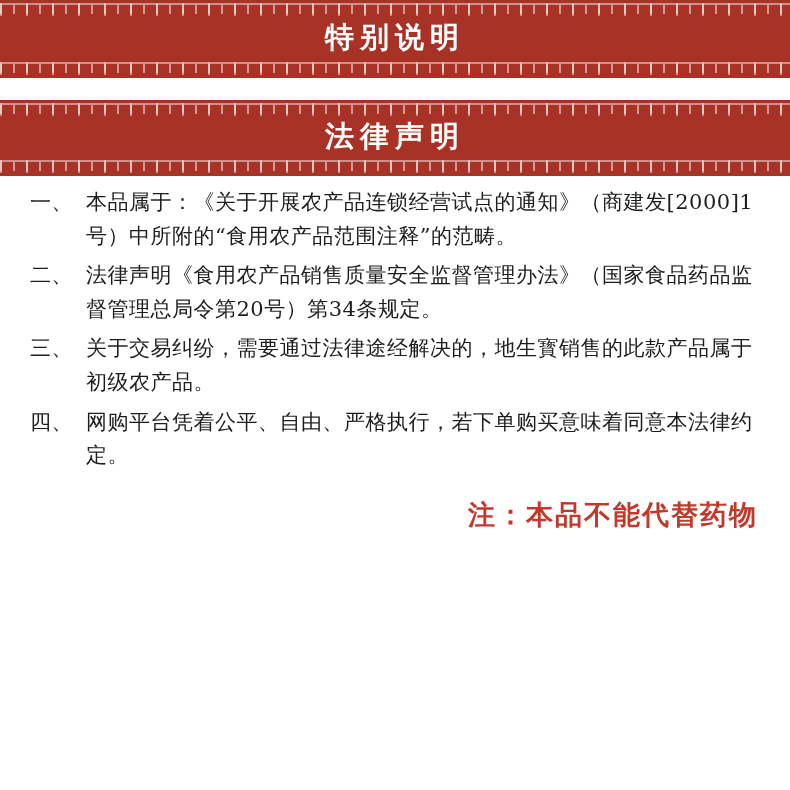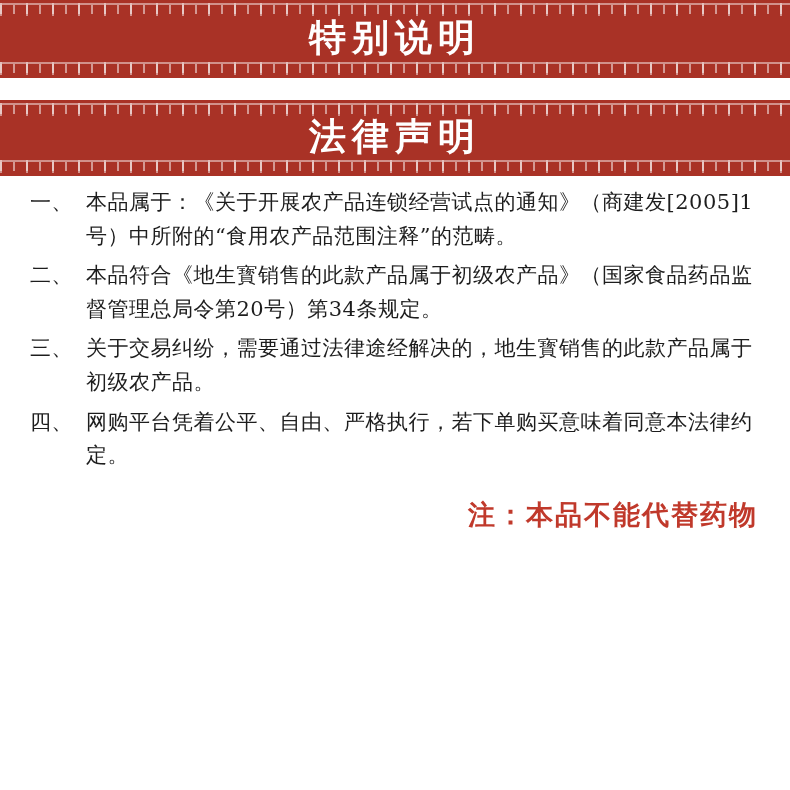--- a/index.html
+++ b/index.html
@@ -26,21 +26,21 @@
     background: #a93226;
     height: 78px;
     display: flex;
     align-items: center;
     justify-content: center;
     overflow: hidden;
   }
   .banner.second { height: 76px; }
   .banner-title {
     color: #ffffff;
-    font-size: 37px;
+    font-size: 29px;
     font-weight: bold;
     letter-spacing: 6px;
     line-height: 1;
     position: relative;
     z-index: 3;
     margin-bottom: 4px;
     font-family: "DejaVu Serif", "Liberation Serif", serif;
   }
   
   .fret {
@@ -153,25 +153,25 @@
     <div class="banner-title">法律声明</div>
     <div class="fret-inner bottom2"></div>
     <div class="fret bottom"></div>
   </div>
 
   <div class="spacer-10"></div>
 
   <div class="list">
     <div class="list-item">
       <span class="list-num">一、</span>
-      <span class="list-text">本品属于：《关于开展农产品连锁经营试点的通知》（商建发[2005]1号）中所附的“食用农产品范围注释”的范畴。</span>
+      <span class="list-text">本品属于：《关于开展农产品连锁经营试点的通知》（商建发[2000]1号）中所附的“食用农产品范围注释”的范畴。</span>
     </div>
     <div class="list-item">
       <span class="list-num">二、</span>
-      <span class="list-text">本品符合《地生寳销售的此款产品属于初级农产品》（国家食品药品监督管理总局令第20号）第34条规定。</span>
+      <span class="list-text">法律声明《食用农产品销售质量安全监督管理办法》（国家食品药品监督管理总局令第20号）第34条规定。</span>
     </div>
     <div class="list-item">
       <span class="list-num">三、</span>
       <span class="list-text">关于交易纠纷，需要通过法律途经解决的，地生寳销售的此款产品属于初级农产品。</span>
     </div>
     <div class="list-item">
       <span class="list-num">四、</span>
       <span class="list-text">网购平台凭着公平、自由、严格执行，若下单购买意味着同意本法律约定。</span>
     </div>
   </div>

